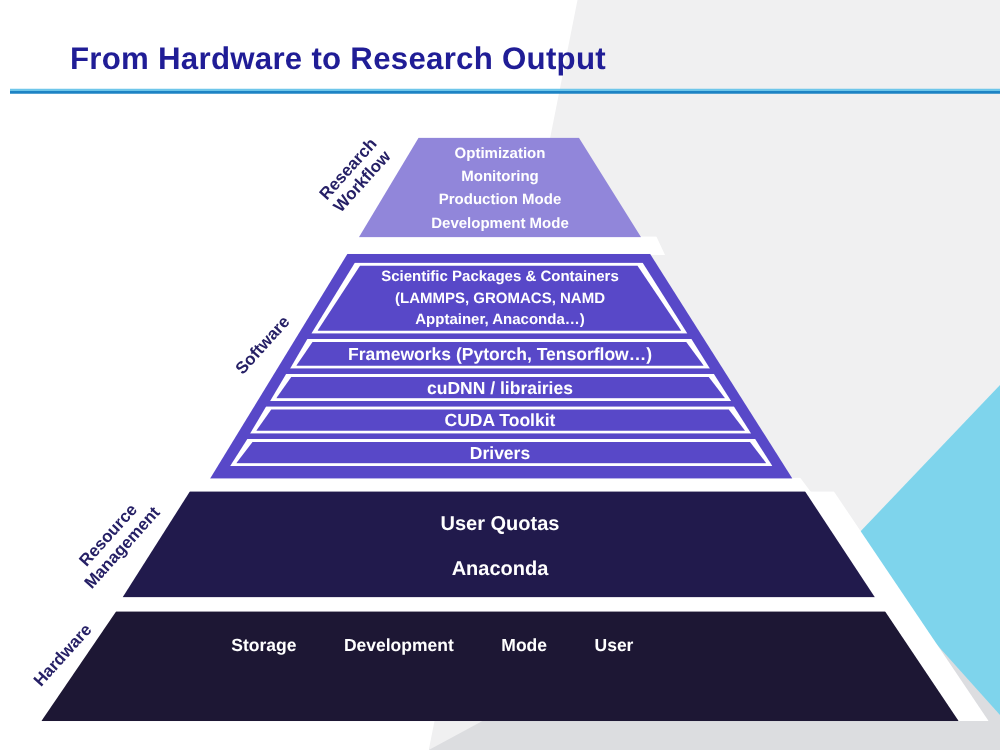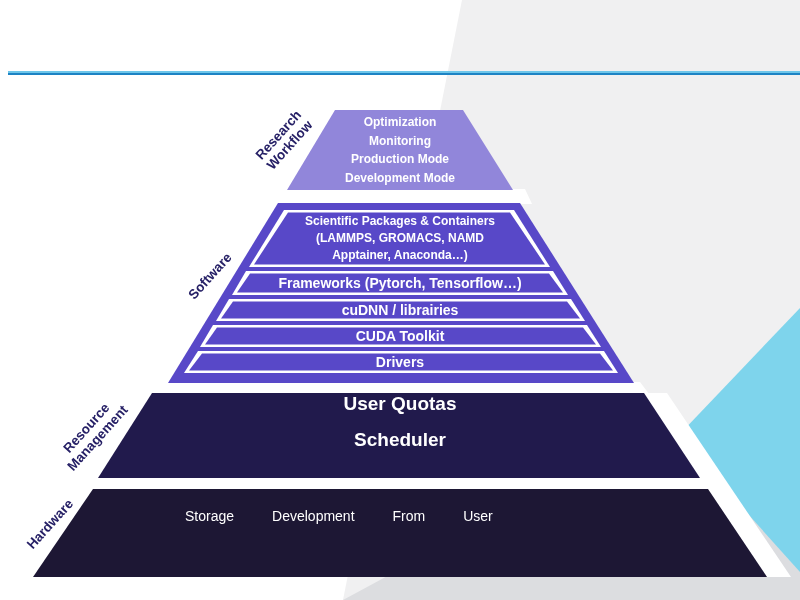--- a/index.html
+++ b/index.html
@@ -29,25 +29,25 @@
   
   .layer{left:0;width:800px;color:#ffffff;font-weight:700;text-align:center;}
   .layer-rw{top:110px;height:80px;background:#9186da;
     clip-path:polygon(335px 0,463px 0,513px 80px,287px 80px);
     display:flex;flex-direction:column;justify-content:center;gap:0;
     font-size:12px;line-height:18.5px;}
   .layer-sw{top:203px;height:180px;background:#5848c8;
     clip-path:polygon(278px 0,520px 0,634px 180px,168px 180px);}
   .layer-rm{top:393px;height:85px;background:#211a4c;
     clip-path:polygon(152px 0,644px 0,700px 85px,98px 85px);
-    display:flex;flex-direction:column;align-items:center;padding-top:2px;box-sizing:border-box;
-    font-size:19px;line-height:18px;gap:18px;}
+    display:flex;flex-direction:column;align-items:center;padding-top:18px;box-sizing:border-box;
+    font-size:16px;line-height:18px;gap:18px;}
   .layer-hw{top:489px;height:88px;background:#1d1734;
     clip-path:polygon(93px 0,708px 0,767px 88px,33px 88px);}
-  .hw-items{left:185px;top:508px;display:flex;gap:38px;font-size:14px;font-weight:400;color:#fff;}
+  .hw-items{left:185px;top:508px;display:flex;gap:38px;font-size:14px;font-weight:700;color:#fff;}
   
   .swrow{left:0;width:800px;background:#ffffff;}
   .swrow-in{position:absolute;inset:0;background:#5848c8;color:#fff;font-weight:700;text-align:center;
     display:flex;flex-direction:column;justify-content:center;}
   .r1{top:210px;height:57px;clip-path:polygon(284px 0,514px 0,550px 57px,249px 57px);}
   .r1 .swrow-in{clip-path:polygon(288px 2.5px,510px 2.5px,545px 54.5px,254px 54.5px);font-size:12px;line-height:17px;}
   .r2{top:271px;height:24px;clip-path:polygon(246px 0,553px 0,568px 24px,232px 24px);}
   .r2 .swrow-in{clip-path:polygon(250px 2.5px,549px 2.5px,563px 21.5px,237px 21.5px);font-size:14px;}
   .r3{top:299px;height:22px;clip-path:polygon(229px 0,571px 0,585px 22px,216px 22px);}
   .r3 .swrow-in{clip-path:polygon(233px 2.5px,567px 2.5px,580px 19.5px,221px 19.5px);font-size:14px;}
@@ -69,20 +69,21 @@
 <div class="slide">
 
   <div class="abs bg-lightgray"></div>
   <div class="abs bg-darkgray"></div>
   <div class="abs bg-cyan"></div>
   <div class="abs bg-edge-stripe"></div>
   <div class="abs gap gap1"></div>
   <div class="abs gap gap2"></div>
   <div class="abs gap gap3"></div>
 
+  <div class="abs title">From Hardware to Research Output</div>
   <div class="abs title-rule"></div>
 
   <div class="abs layer layer-rw">
     <span>Optimization</span>
     <span>Monitoring</span>
     <span>Production Mode</span>
     <span>Development Mode</span>
   </div>
 
   <div class="abs layer layer-sw"></div>
@@ -109,28 +110,28 @@
     </div>
   </div>
   <div class="abs swrow r5">
     <div class="swrow-in">
       <span>Drivers</span>
     </div>
   </div>
 
   <div class="abs layer layer-rm">
     <span>User Quotas</span>
-    <span>Scheduler</span>
+    <span>Anaconda</span>
   </div>
 
   <div class="abs layer layer-hw"></div>
   <div class="abs hw-items">
     <span>Storage</span>
     <span>Development</span>
-    <span>From</span>
+    <span>Mode</span>
     <span>User</span>
   </div>
 
   <div class="abs side-label lbl-rw">
     <div>Research</div>
     <div>Workflow</div>
   </div>
   <div class="abs side-label lbl-sw">
     <div>Software</div>
   </div>

